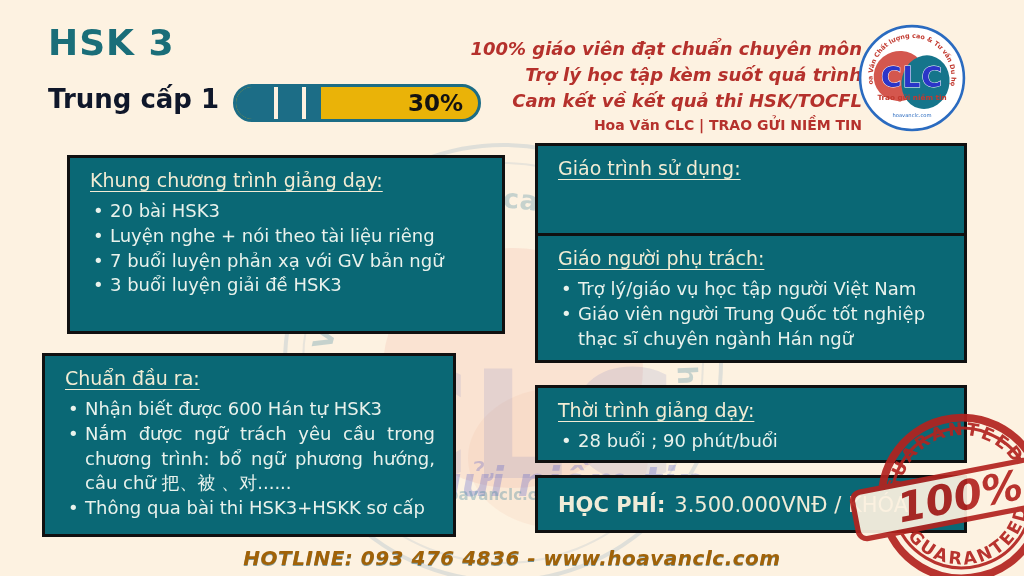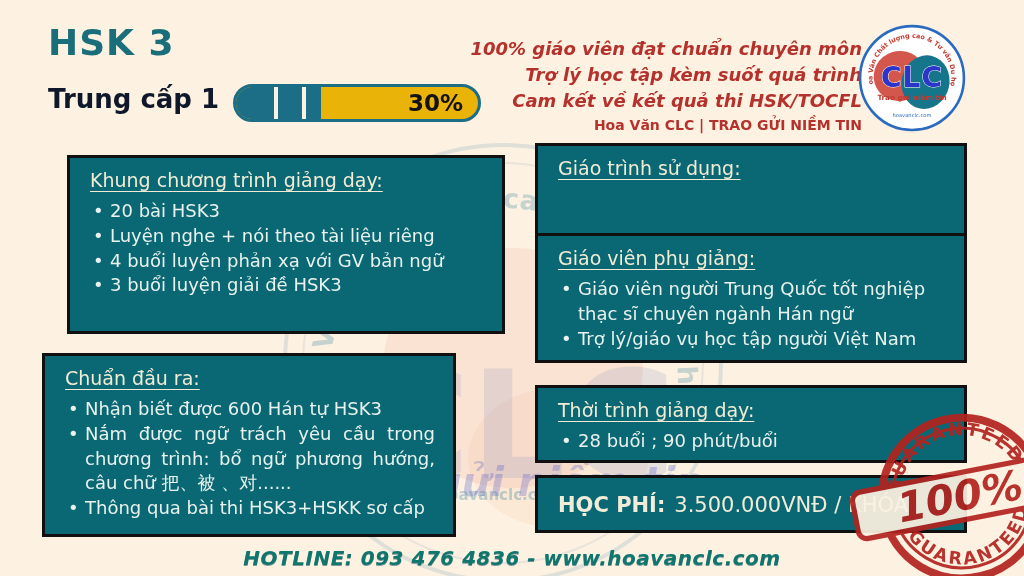--- a/index.html
+++ b/index.html
@@ -74,21 +74,21 @@
   .tuition-label { font-weight:bold; }
   .tuition-value { margin-left:9px; font-weight:400; }
 
   
   .stamp { position:absolute; left:866px; top:402px; width:192px; height:192px; overflow:visible; opacity:.92; }
 
   
   .hotline {
     position:absolute; left:0; top:546px; width:100%;
     text-align:center; font-size:20px; font-weight:bold; font-style:italic;
-    color:#0f766e; text-shadow:0 1px 0 rgba(18,77,92,.55);
+    color:#a16207; text-shadow:0 1px 0 rgba(18,77,92,.55);
     letter-spacing:.5px;
   }
 </style>
 </head>
 <body>
 
 <svg class="watermark" viewBox="0 0 470 470" aria-hidden="true">
   <defs>
     <path id="wmArc" d="M 60,255 A 175,175 0 1 1 410,255"></path>
   </defs>
@@ -135,43 +135,43 @@
   <text x="52" y="61" text-anchor="middle" font-size="27" font-weight="bold" fill="#2b35c8" stroke="#ffffff" stroke-width="0.9" paint-order="stroke" letter-spacing="1">CLC</text>
   <text x="52" y="73" text-anchor="middle" font-size="7" font-weight="bold" fill="#c23a30">Trao gửi niềm tin</text>
   <text x="52" y="90" text-anchor="middle" font-size="5" fill="#2a6bc0">hoavanclc.com</text>
 </svg>
 
 <div class="box box-l1">
   <span class="box-heading">Khung chương trình giảng dạy:</span>
   <ul class="box-list">
       <li class="box-item">20 bài HSK3</li>
       <li class="box-item">Luyện nghe + nói theo tài liệu riêng</li>
-      <li class="box-item">4 buổi luyện phản xạ với GV bản ngữ</li>
+      <li class="box-item">7 buổi luyện phản xạ với GV bản ngữ</li>
       <li class="box-item">3 buổi luyện giải đề HSK3</li>
     </ul>
 </div>
 
 <div class="box box-l2">
   <span class="box-heading">Chuẩn đầu ra:</span>
   <ul class="box-list justify">
       <li class="box-item">Nhận biết được 600 Hán tự HSK3</li>
       <li class="box-item">Nắm được ngữ trách yêu cầu trong chương trình: bổ ngữ phương hướng, câu chữ 把、被 、对......</li>
       <li class="box-item">Thông qua bài thi HSK3+HSKK sơ cấp</li>
     </ul>
 </div>
 
 <div class="box box-r1">
   <span class="box-heading">Giáo trình sử dụng:</span>
 </div>
 
 <div class="box box-r2">
-  <span class="box-heading">Giáo viên phụ giảng:</span>
+  <span class="box-heading">Giáo người phụ trách:</span>
   <ul class="box-list">
+      <li class="box-item">Trợ lý/giáo vụ học tập người Việt Nam</li>
       <li class="box-item">Giáo viên người Trung Quốc tốt nghiệp thạc sĩ chuyên ngành Hán ngữ</li>
-      <li class="box-item">Trợ lý/giáo vụ học tập người Việt Nam</li>
     </ul>
 </div>
 
 <div class="box box-r3">
   <span class="box-heading">Thời trình giảng dạy:</span>
   <ul class="box-list">
       <li class="box-item">28 buổi ; 90 phút/buổi</li>
     </ul>
 </div>
 

